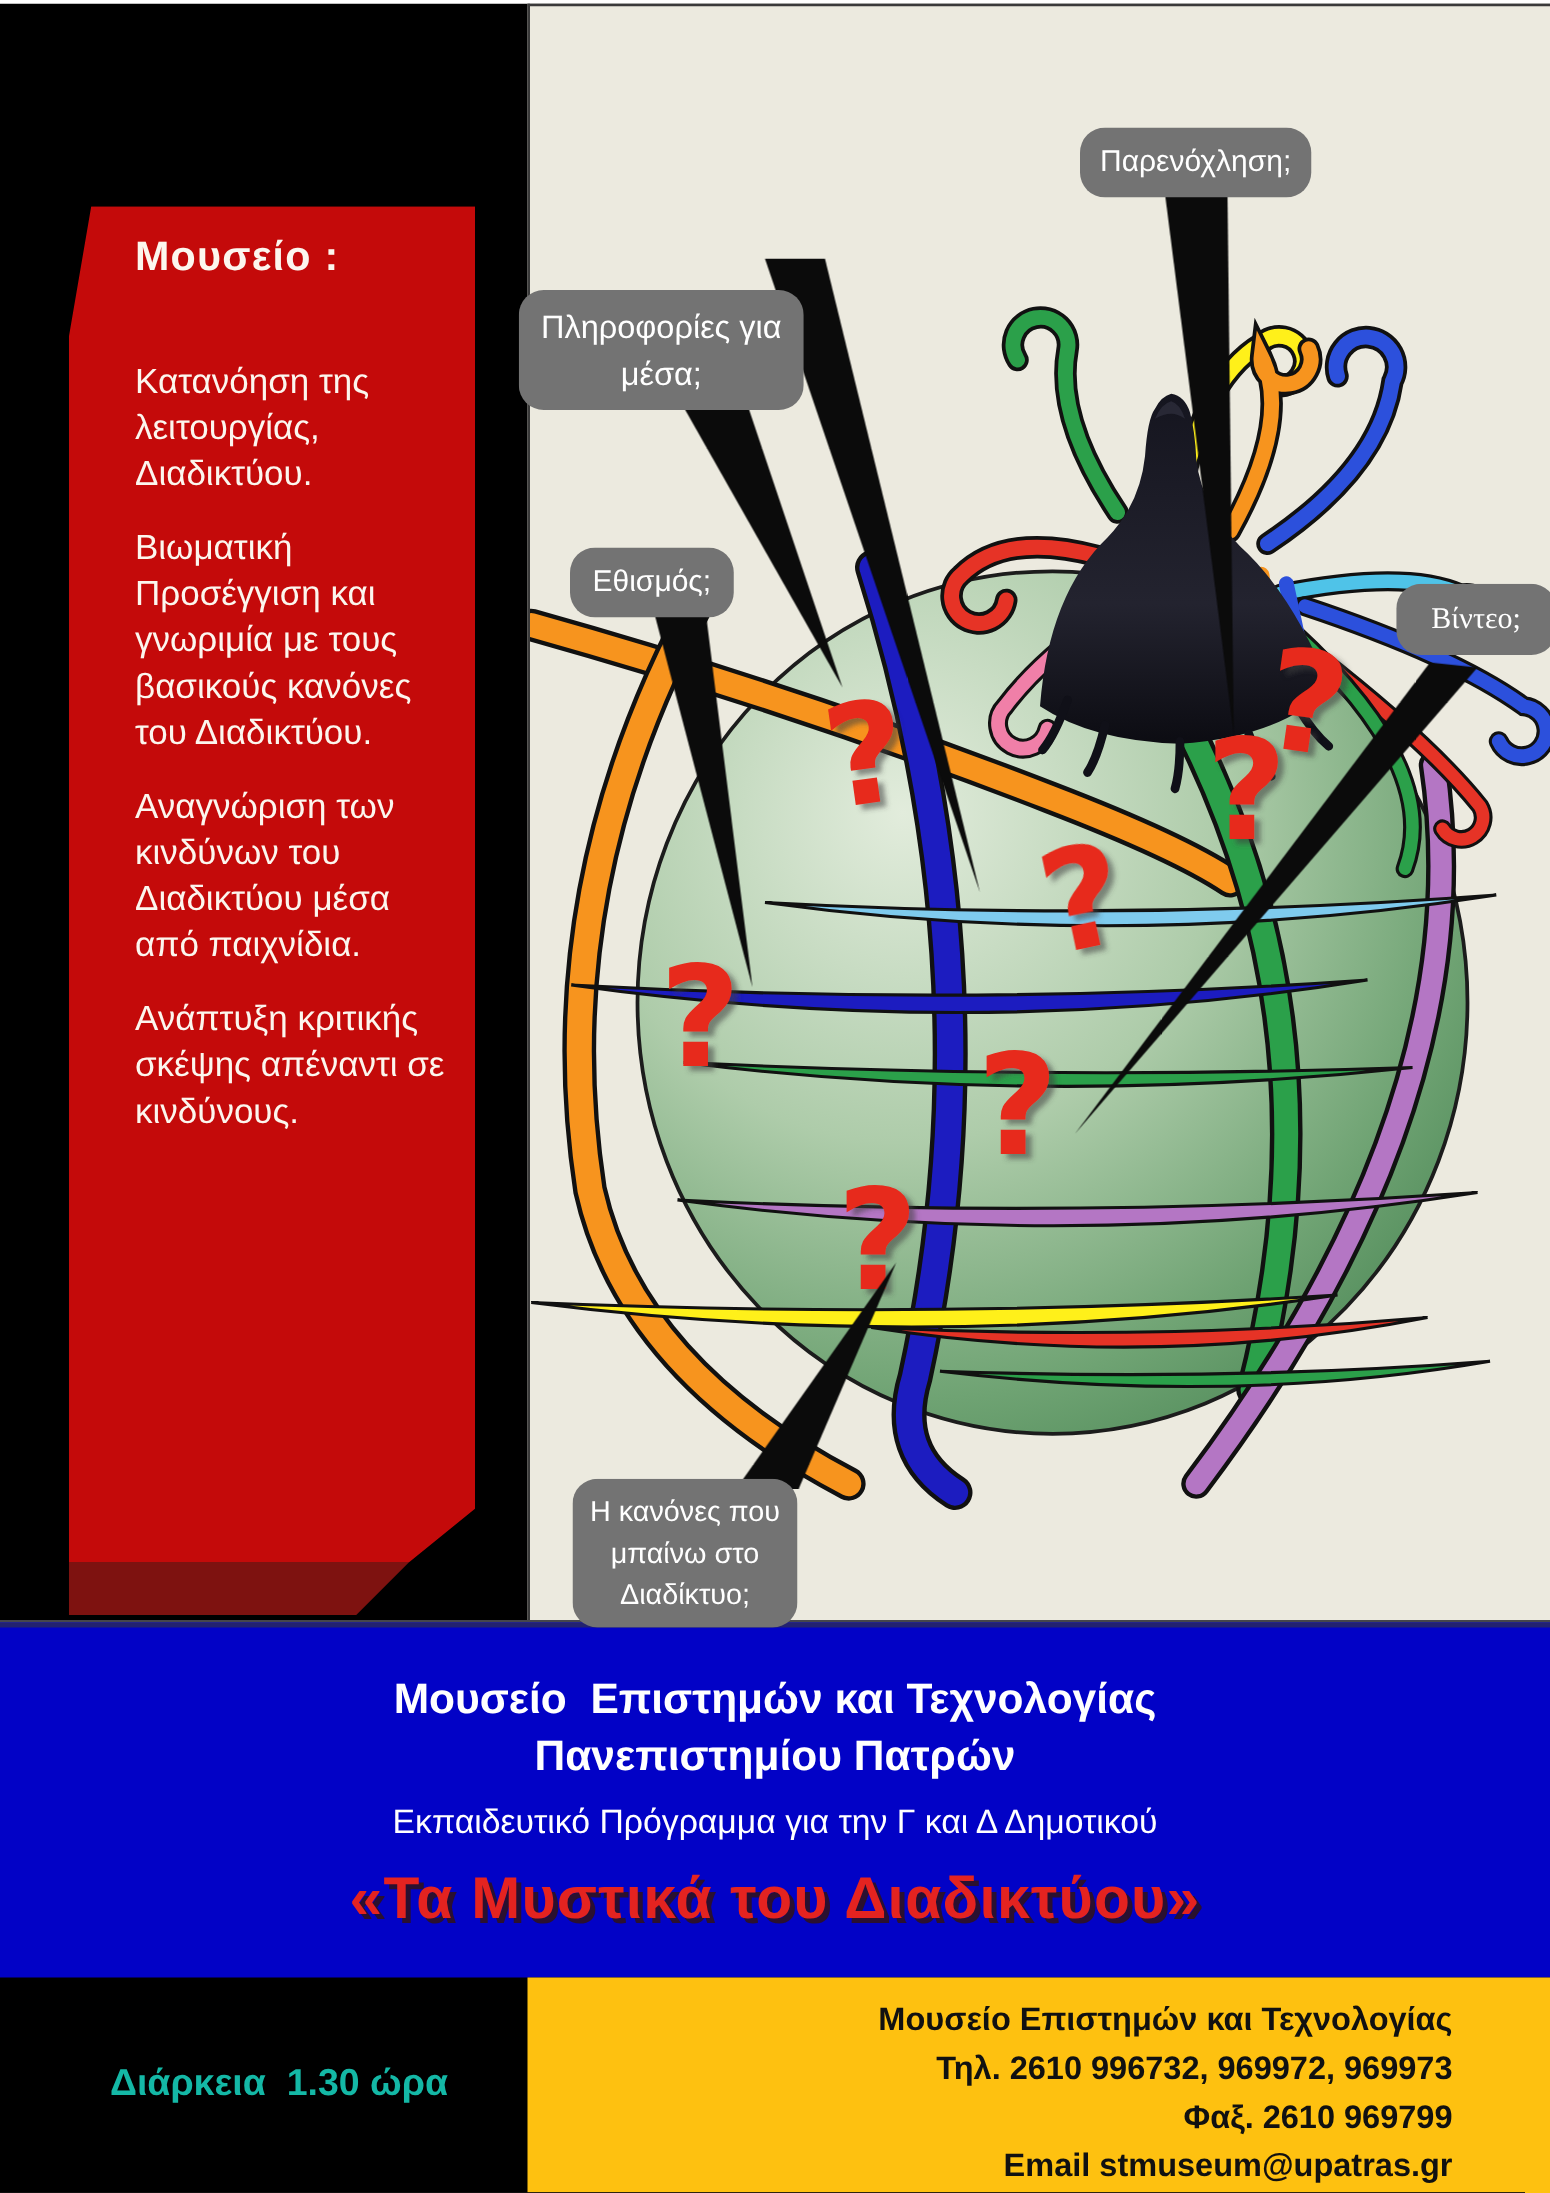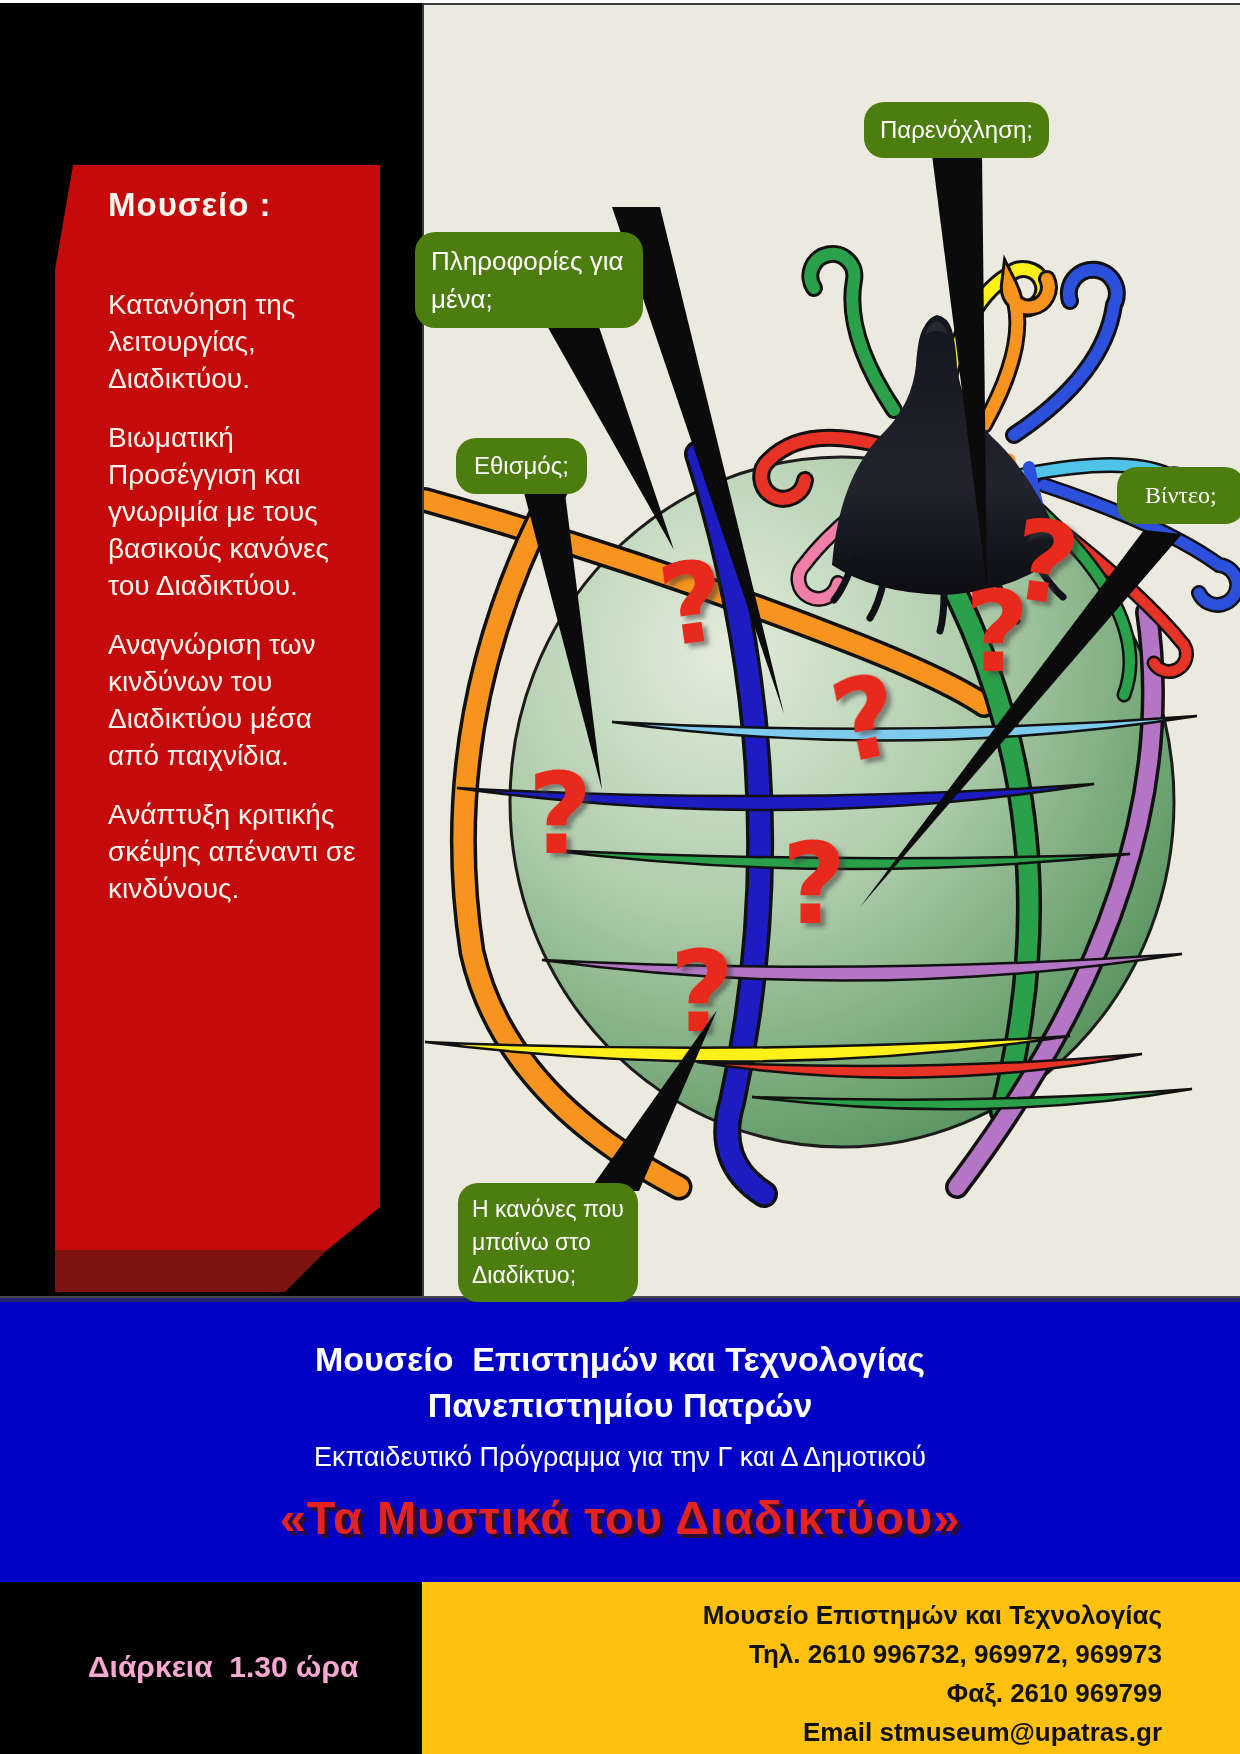--- a/index.html
+++ b/index.html
@@ -15,42 +15,42 @@
   .goals h2{margin:0;font-size:33px;font-weight:bold;letter-spacing:1px;}
   .goal-para{margin:0 0 22px 0;font-size:28px;line-height:37px;white-space:pre-wrap;}
   .goal-para.first{margin-top:62px;}
 
   
   .beige{position:absolute;left:422px;top:3px;width:816px;height:1291px;background:#ECEADF;
          border-left:2px solid #3a3a3a;border-top:2px solid #3a3a3a;}
   .beige svg{position:absolute;left:0;top:0;}
 
   
-  .callout{position:absolute;background:#4d7c0f;color:#ffffff;border-radius:20px;
-           z-index:5;font-size:24px;}
+  .callout{position:absolute;background:#737373;color:#ffffff;border-radius:20px;
+           z-index:5;font-size:24px;text-align:center;}
   .co-info{left:415px;top:232px;width:196px;padding:10px 16px;font-size:26px;line-height:38px;}
   .co-photos{left:548px;top:147px;padding:13px 15px;white-space:nowrap;font-size:24px;}
   .co-harass{left:864px;top:102px;padding:14px 16px;white-space:nowrap;font-size:24px;}
   .co-addict{left:456px;top:438px;padding:14px 18px;white-space:nowrap;font-size:24px;}
   .co-video{left:1117px;top:467px;padding:15px 28px;white-space:nowrap;font-size:24px;font-family:Liberation Serif, serif;}
   .co-device{left:458px;top:1183px;width:152px;padding:10px 14px;font-size:23px;line-height:33px;}
 
   
   .blue-band{position:absolute;left:0;top:1296px;width:1240px;height:286px;background:#0202C6;
              border-top:2px solid #46464c;box-shadow:inset 0 4px 0 #232270;color:#ffffff;
              text-align:center;}
   .bb-l1{margin:38px 0 0 0;font-size:34px;font-weight:bold;line-height:46px;white-space:pre-wrap;}
   .bb-l2{margin:0;font-size:34px;font-weight:bold;line-height:46px;}
   .bb-sub{margin:12px 0 0 0;font-size:27px;font-weight:normal;line-height:34px;}
   .bb-title{margin:16px 0 0 0;font-size:47px;font-weight:bold;color:#E42320;
             text-shadow:4px 4px 0 #2a1030;letter-spacing:1px;}
 
   
   .footer-black{position:absolute;left:0;top:1582px;width:1240px;height:172px;background:#000;}
-  .duration{position:absolute;left:88px;top:1650px;color:#f9a8d4;font-size:30px;
+  .duration{position:absolute;left:88px;top:1650px;color:#14b8a6;font-size:30px;
             font-weight:bold;white-space:pre-wrap;text-align:right;}
   .orange-panel{position:absolute;left:422px;top:1582px;width:818px;height:172px;
                 background:#FEC110;color:#111;text-align:right;padding-top:14px;
                 box-sizing:border-box;}
   .orange-panel p{margin:0 78px 0 0;font-size:26px;font-weight:bold;line-height:39px;}
 </style>
 </head>
 <body>
 
 <div class="page">
@@ -162,21 +162,21 @@
         <polygon points="118,312 170,307 250,545"></polygon>
         <polygon points="188,202 236,202 360,709"></polygon>
         <polygon points="508,150 558,150 563,582"></polygon>
         <polygon points="98,480 140,480 178,785"></polygon>
         <polygon points="720,525 758,529 436,902"></polygon>
         <polygon points="165,1186 215,1186 293,1005"></polygon>
       </g>
     </svg>
   </div>
 
-  <div class="callout co-info">Πληροφορίες για μένα;</div>
+  <div class="callout co-info">Πληροφορίες για μέσα;</div>
   <div class="callout co-harass">Παρενόχληση;</div>
   <div class="callout co-addict">Εθισμός;</div>
   <div class="callout co-video">Βίντεο;</div>
   <div class="callout co-device">Η κανόνες που μπαίνω  στο Διαδίκτυο;</div>
 
   <div class="blue-band">
     <p class="bb-l1">Μουσείο  Επιστημών και Τεχνολογίας</p>
     <p class="bb-l2">Πανεπιστημίου Πατρών</p>
     <p class="bb-sub">Εκπαιδευτικό Πρόγραμμα για την Γ και Δ Δημοτικού</p>
     <p class="bb-title">«Τα Μυστικά του Διαδικτύου»</p>

